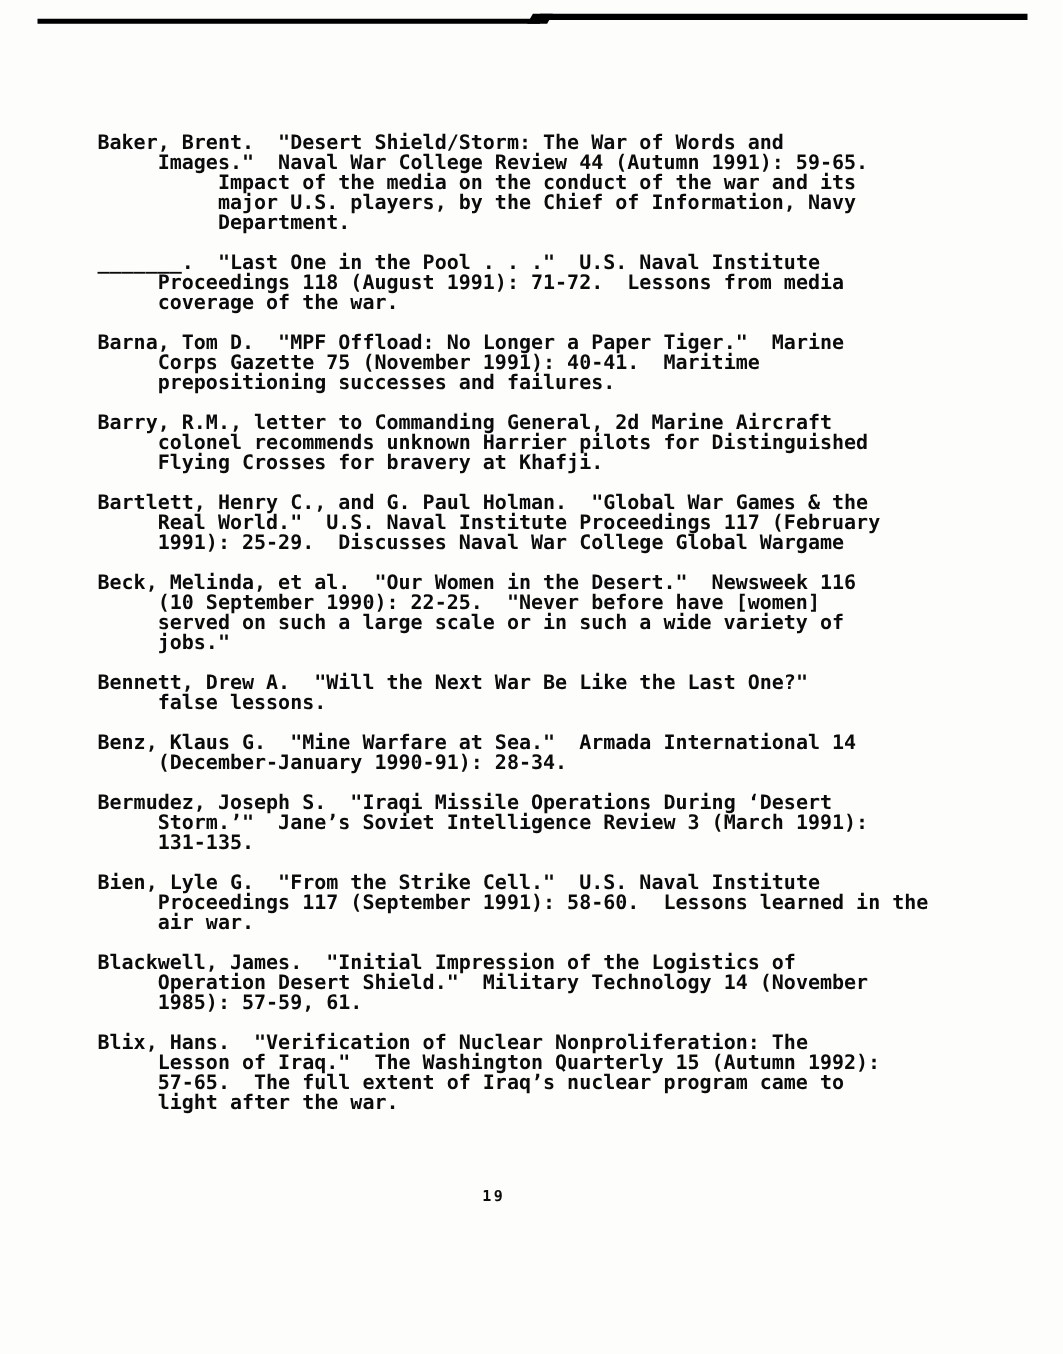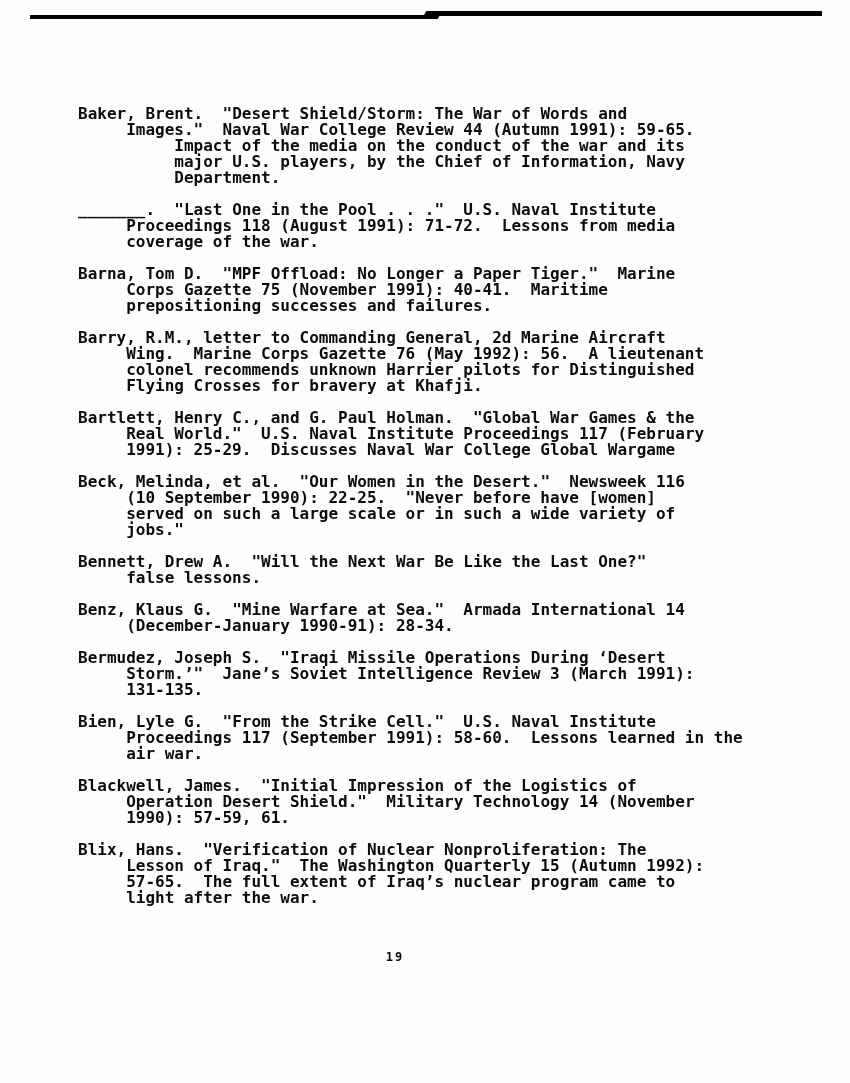--- a/index.html
+++ b/index.html
@@ -91,21 +91,20 @@
         <div class="line indent-1"><span class="u">Proceedings</span><span> 118 (August 1991): 71-72.  Lessons from media</span></div>
         <div class="line indent-1"><span>coverage of the war.</span></div>
       </div>
       <div class="entry">
         <div class="line indent-0"><span>Barna, Tom D.  "MPF Offload: No Longer a Paper Tiger."  </span><span class="u">Marine</span></div>
         <div class="line indent-1"><span class="u">Corps Gazette</span><span> 75 (November 1991): 40-41.  Maritime</span></div>
         <div class="line indent-1"><span>prepositioning successes and failures.</span></div>
       </div>
       <div class="entry">
         <div class="line indent-0"><span>Barry, R.M., letter to Commanding General, 2d Marine Aircraft</span></div>
-        <div class="line indent-1"><span>Wing.  </span><span class="u">Marine Corps Gazette</span><span> 76 (May 1992): 56.  A lieutenant</span></div>
         <div class="line indent-1"><span>colonel recommends unknown Harrier pilots for Distinguished</span></div>
         <div class="line indent-1"><span>Flying Crosses for bravery at Khafji.</span></div>
       </div>
       <div class="entry">
         <div class="line indent-0"><span>Bartlett, Henry C., and G. Paul Holman.  "Global War Games &amp; the</span></div>
         <div class="line indent-1"><span>Real World."  U.S. Naval Institute </span><span class="u">Proceedings</span><span> 117 (February</span></div>
         <div class="line indent-1"><span>1991): 25-29.  Discusses Naval War College Global Wargame</span></div>
       </div>
       <div class="entry">
         <div class="line indent-0"><span>Beck, Melinda, et al.  "Our Women in the Desert."  </span><span class="u">Newsweek</span><span> 116</span></div>
@@ -127,21 +126,21 @@
         <div class="line indent-1"><span>131-135.</span></div>
       </div>
       <div class="entry">
         <div class="line indent-0"><span>Bien, Lyle G.  "From the Strike Cell."  U.S. Naval Institute</span></div>
         <div class="line indent-1"><span class="u">Proceedings</span><span> 117 (September 1991): 58-60.  Lessons learned in the</span></div>
         <div class="line indent-1"><span>air war.</span></div>
       </div>
       <div class="entry">
         <div class="line indent-0"><span>Blackwell, James.  "Initial Impression of the Logistics of</span></div>
         <div class="line indent-1"><span>Operation Desert Shield."  </span><span class="u">Military Technology</span><span> 14 (November</span></div>
-        <div class="line indent-1"><span>1990): 57-59, 61.</span></div>
+        <div class="line indent-1"><span>1985): 57-59, 61.</span></div>
       </div>
       <div class="entry">
         <div class="line indent-0"><span>Blix, Hans.  "Verification of Nuclear Nonproliferation: The</span></div>
         <div class="line indent-1"><span>Lesson of Iraq."  </span><span class="u">The Washington Quarterly</span><span> 15 (Autumn 1992):</span></div>
         <div class="line indent-1"><span>57-65.  The full extent of Iraq’s nuclear program came to</span></div>
         <div class="line indent-1"><span>light after the war.</span></div>
       </div>
     </div>
 
   <div class="page-number">19</div>

